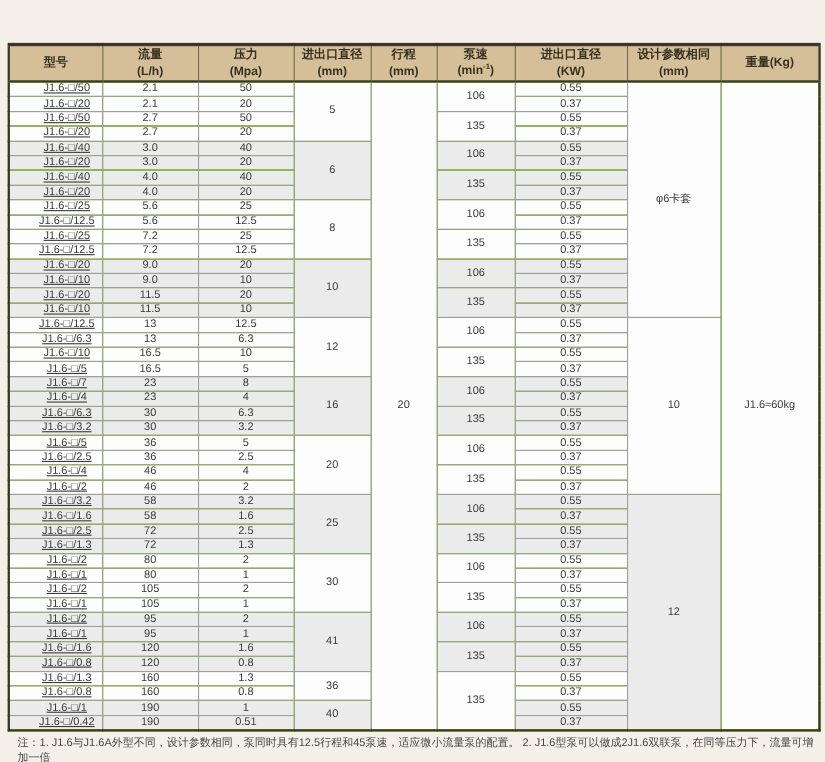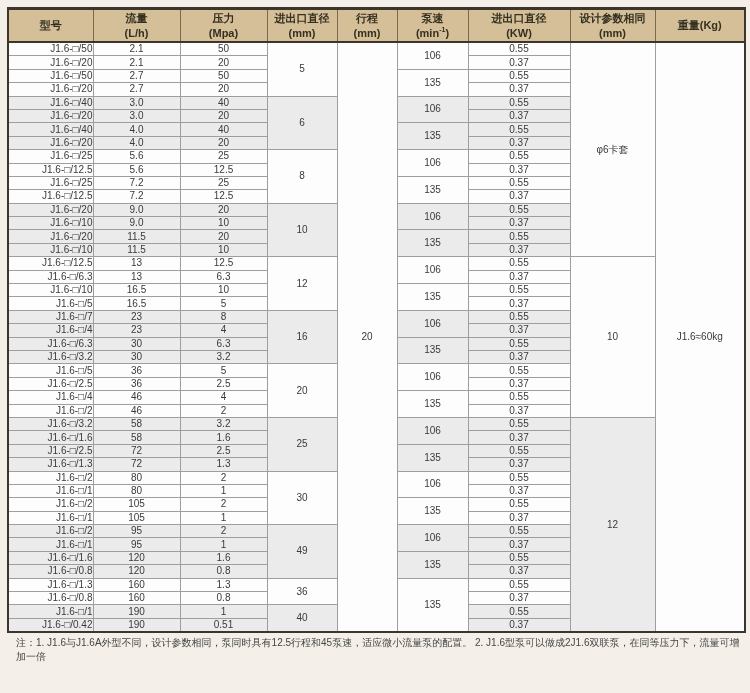--- a/index.html
+++ b/index.html
@@ -11,20 +11,21 @@
     overflow:hidden;
   }
   .wrap{position:absolute;top:7px;left:7px;width:737px;}
   table{
     border-collapse:collapse;
     table-layout:fixed;
     width:737px;
     border:2px solid #3b352c;
     border-top-width:3px;
     background:#84cc16;
+    margin-top:32px;
   }
   thead th{
     background:#d4bf99;
     height:31px;
     border-bottom:2px solid #3b352c;
     border-left:1px solid #7a6b50;
     font-size:11px;
     font-weight:bold;
     color:#35301f;
     padding:0;
@@ -42,21 +43,21 @@
     text-align:center;
     vertical-align:middle;
     border:1px solid #9e9e9e;
     line-height:1;
     overflow:hidden;
     white-space:nowrap;
   }
   tr.band-w td{background:#fdfdfd;}
   tr.band-g td{background:#ebebeb;}
   tr.gs td{border-top-color:#828282;}
-  td.c-model{text-align:right;padding-left:20px;}
+  td.c-model{text-align:center;padding-left:20px;text-decoration:underline;}
   
   td.m-w{background:#fdfdfd;}
   td.m-g{background:#ebebeb;}
   td.m-big{background:#fcfbf7;}
   .note{
     font-size:10px;
     color:#454545;
     margin:3px 0 0 9px;
     letter-spacing:0px;
   }
@@ -361,21 +362,21 @@
         <tr class="band-w">
           <td class="c-model">J1.6-□/1</td>
           <td>105</td>
           <td>1</td>
           <td>0.37</td>
         </tr>
         <tr class="band-g gs">
           <td class="c-model">J1.6-□/2</td>
           <td>95</td>
           <td>2</td>
-          <td class="m-g" rowspan="4">49</td>
+          <td class="m-g" rowspan="4">41</td>
           <td class="m-g" rowspan="2">106</td>
           <td>0.55</td>
         </tr>
         <tr class="band-g">
           <td class="c-model">J1.6-□/1</td>
           <td>95</td>
           <td>1</td>
           <td>0.37</td>
         </tr>
         <tr class="band-g">

